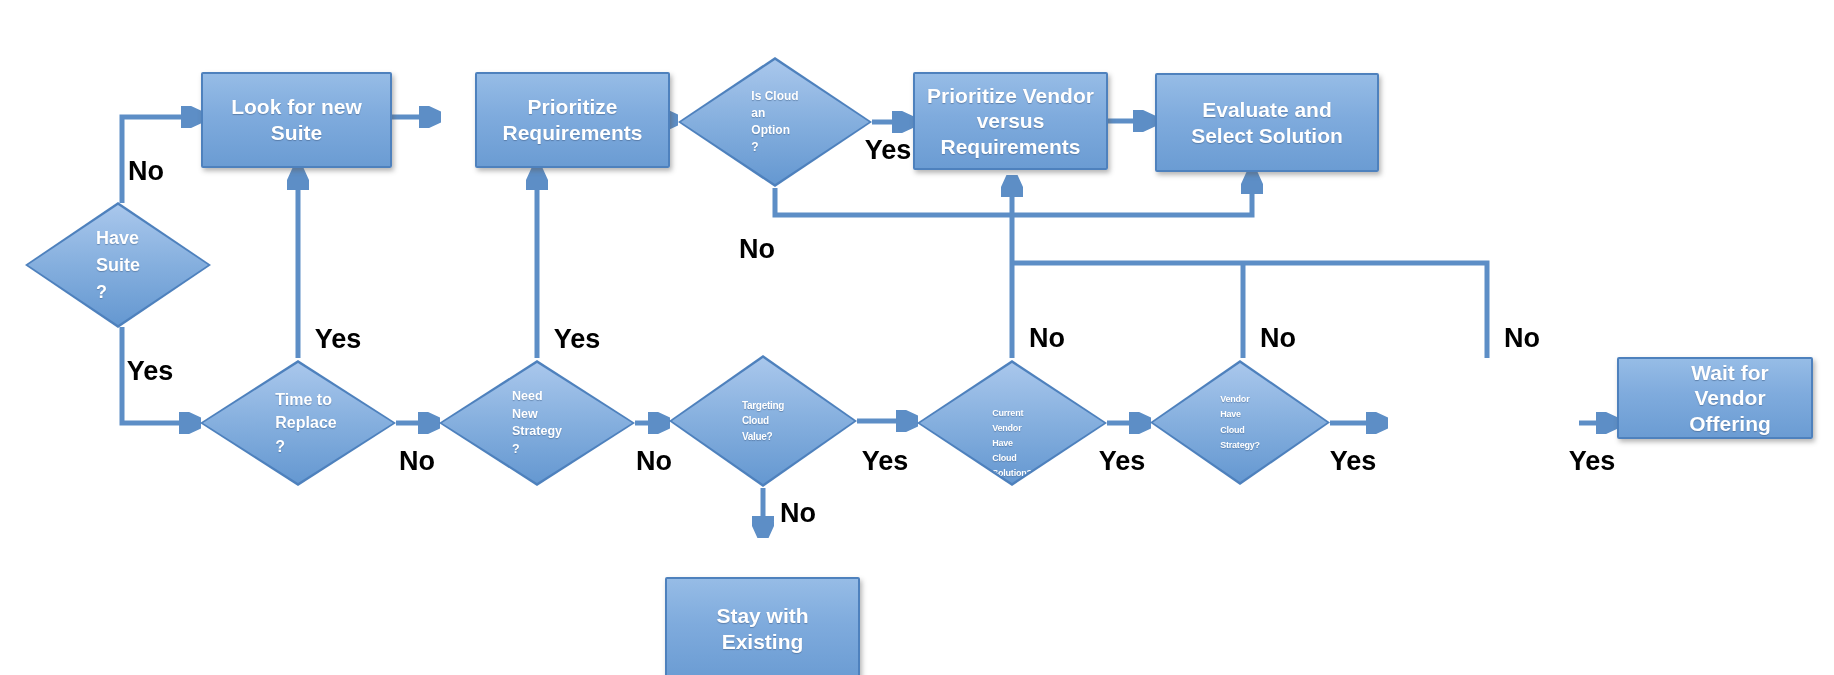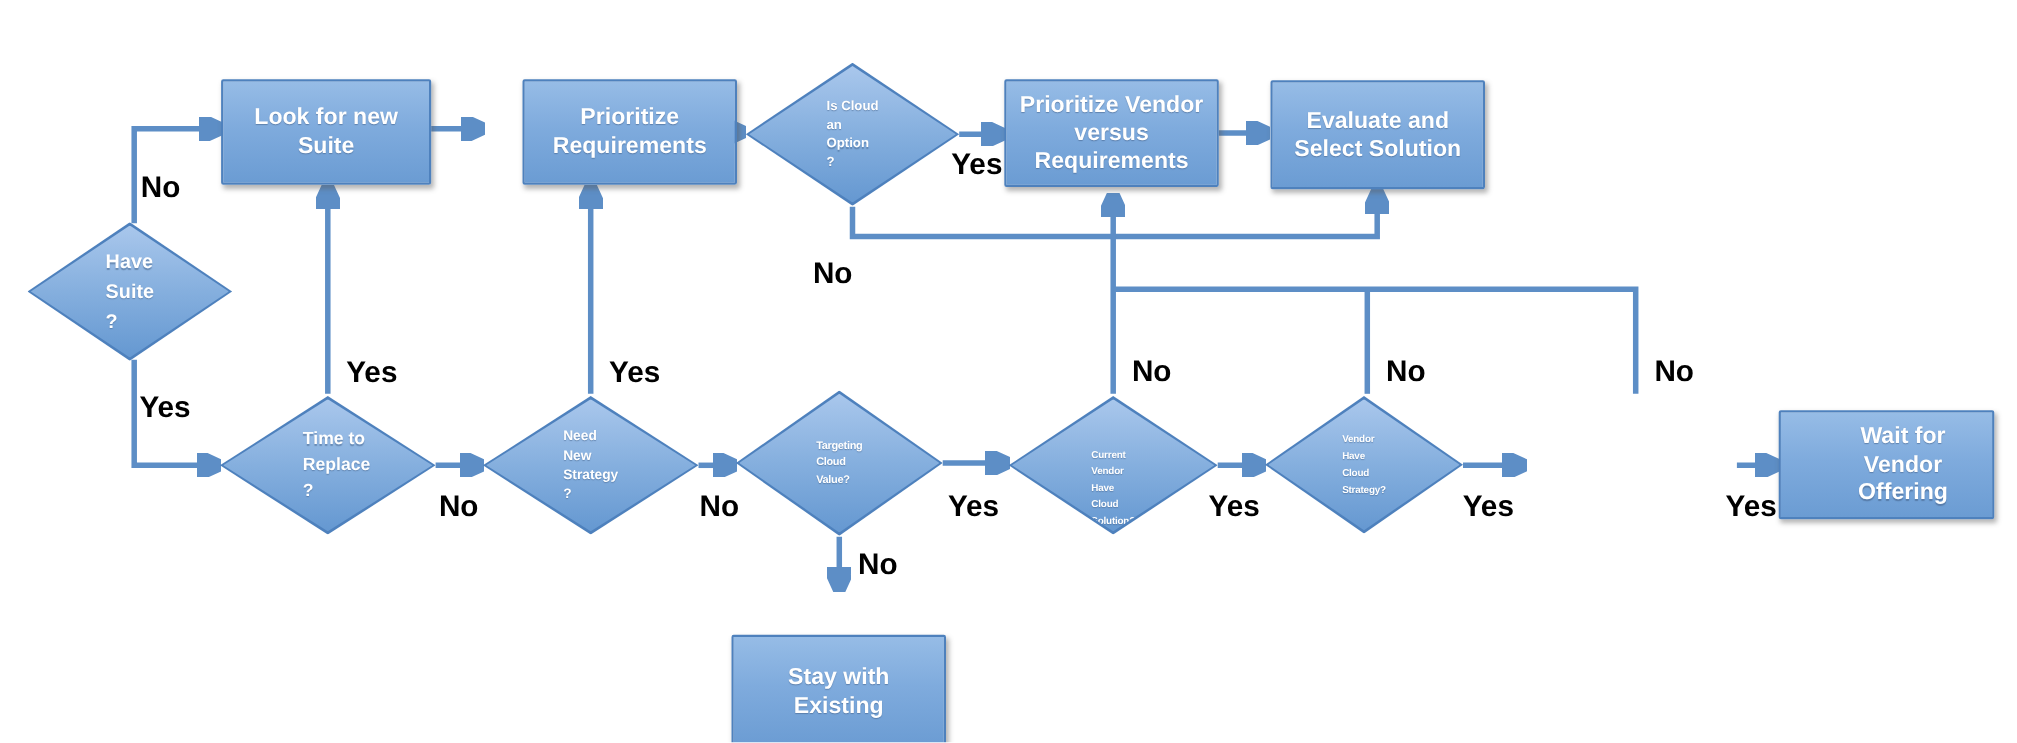--- a/index.html
+++ b/index.html
@@ -93,29 +93,29 @@
   </div>
   <div class="proc" style="left:432px;top:72px;width:195px;height:96px;margin-left:43px;">
     <span class="node-label f21">Prioritize
 Requirements</span>
   </div>
   <div class="proc" style="left:913px;top:72px;width:195px;height:98px;">
     <span class="node-label f21">Prioritize Vendor
 versus
 Requirements</span>
   </div>
-  <div class="proc" style="left:1155px;top:73px;width:195px;height:99px;">
+  <div class="proc" style="left:1155px;top:73px;width:224px;height:99px;">
     <span class="node-label f21">Evaluate and
 Select Solution</span>
   </div>
   <div class="proc" style="left:665px;top:537px;width:195px;height:103px;margin-top:40px;">
     <span class="node-label f21">Stay with
 Existing</span>
   </div>
-  <div class="proc" style="left:1617px;top:373px;width:196px;height:99px;padding-left:30px;">
+  <div class="proc" style="left:1617px;top:357px;width:196px;height:82px;padding-left:30px;">
     <span class="node-label f21">Wait for
 Vendor
 Offering</span>
   </div>
 
   <div class="diamond" style="left:25px;top:202px;width:186px;height:126px;">
     <div class="fill">
         <span class="node-label d-have">Have
 Suite
 ?</span>

